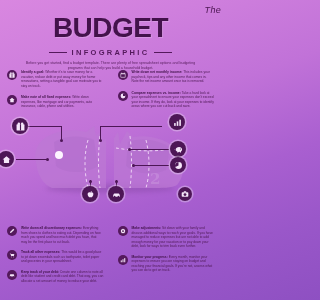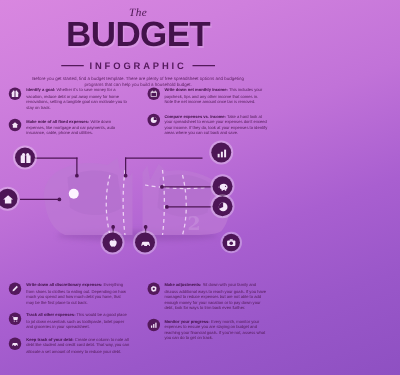--- a/index.html
+++ b/index.html
@@ -7,22 +7,22 @@
     width:221px;height:300px;overflow:hidden;
     font-family:"Liberation Sans",sans-serif;
     background:linear-gradient(160deg,#d987e0 0%,#cf7fdd 18%,#c172d8 40%,#a95fd0 62%,#9a57c9 80%,#8e50c2 100%);
     position:relative;
   }
   .page{position:absolute;inset:0;}
 
   
   .hdr{position:absolute;top:6px;left:0;width:221px;text-align:center;}
   .the{
-    font-family:Liberation Serif, serif;font-style:italic;
-    font-size:9px;color:#4a1550;letter-spacing:.3px;line-height:9px;
+    font-family:Liberation Sans, sans-serif;font-style:italic;
+    font-size:9px;color:#4a1550;letter-spacing:.3px;line-height:9px;text-align:right;
   }
   .budget{
     font-family:Liberation Sans, sans-serif;font-weight:bold;
     font-size:28px;line-height:27px;color:#43124b;
     letter-spacing:-.5px;margin-top:-1px;
     text-shadow:1px 1px 0 rgba(255,255,255,.18);
   }
   .infographic-row{
     display:flex;align-items:center;justify-content:center;gap:5px;margin-top:7px;
   }

